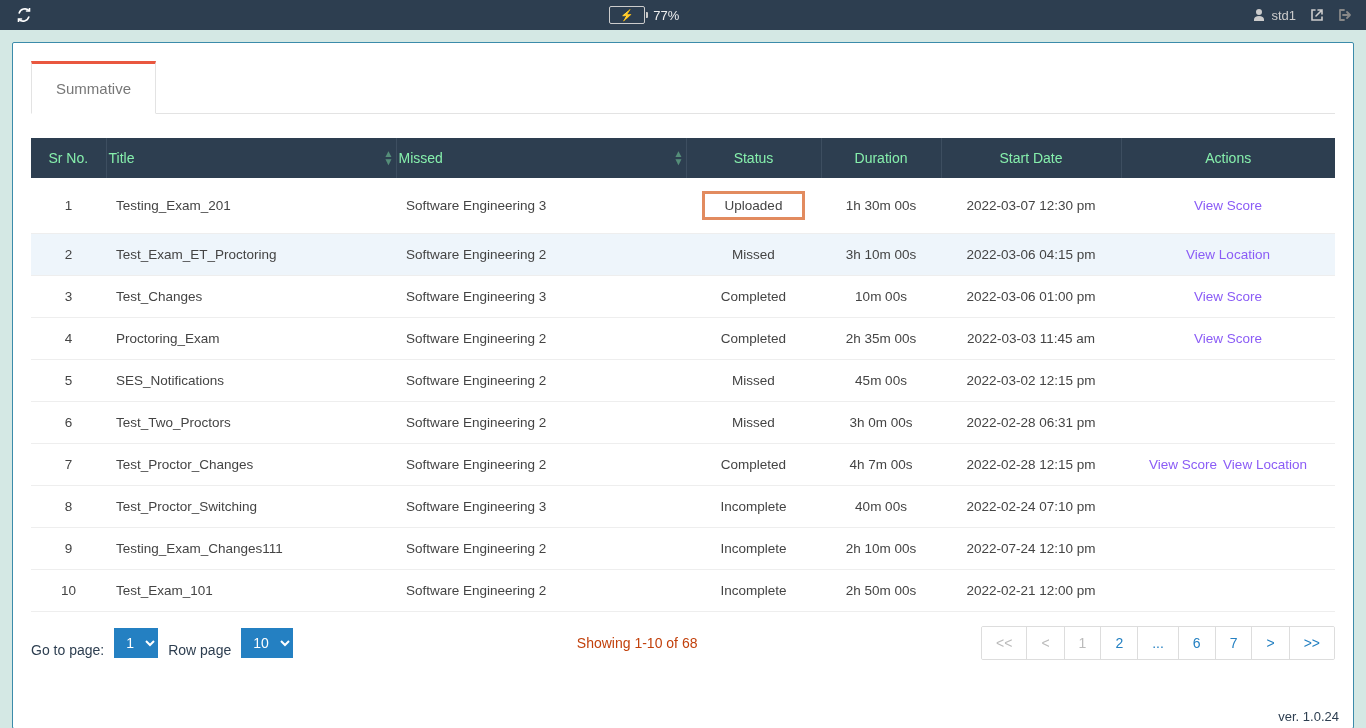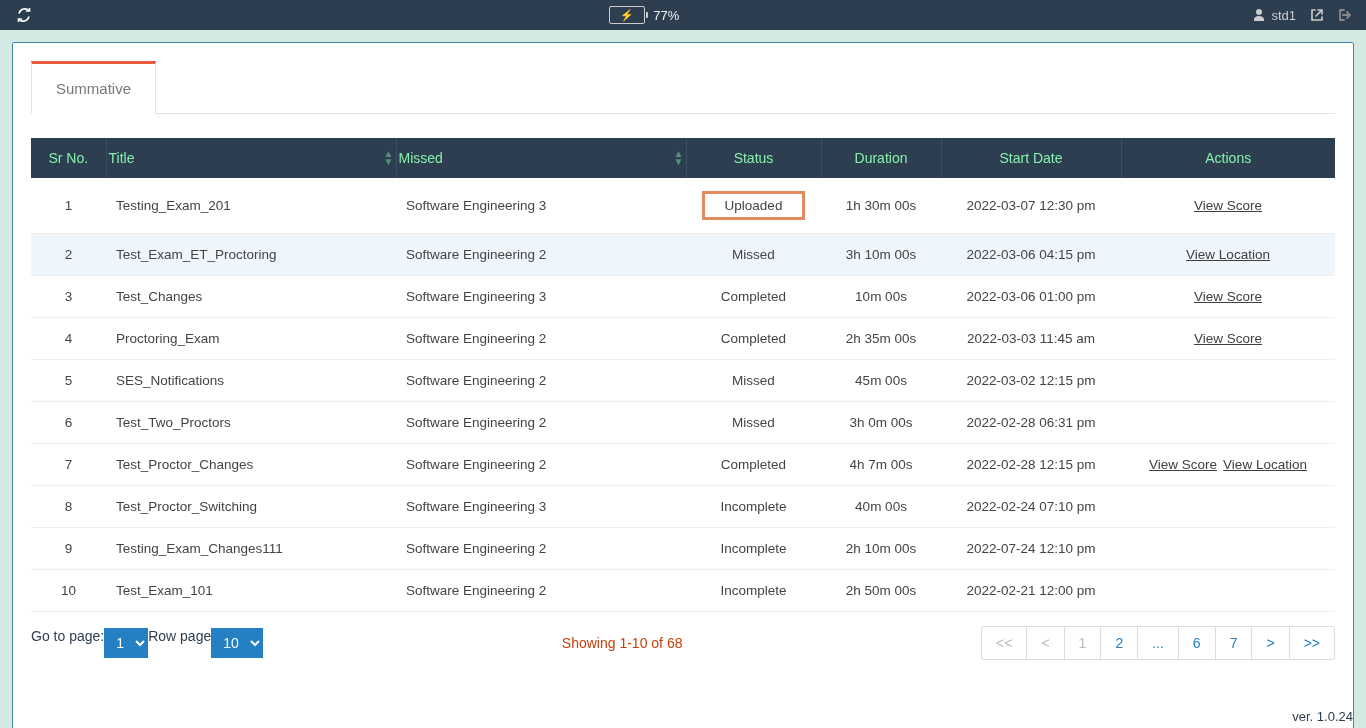--- a/index.html
+++ b/index.html
@@ -20,31 +20,31 @@
 .tab.active{background:#fff;color:#777;border-top:3px solid #e9573f;border-bottom:1px solid #fff;margin-bottom:-1px}
 .table{width:100%;border-collapse:collapse;margin-top:24px}
 .table th{background:#2d3e50;color:#86efac;text-align:left;padding:12px 2px;font-weight:400;font-size:14px;border-right:1px solid #3d4e60}
 .table th.center{text-align:center}
 .table th:last-child{border-right:none}
 .sort-arrows{float:right;opacity:.45;font-size:10px;line-height:8px}
 .table td{padding:13px 10px;border-bottom:1px solid #eee;font-size:13.5px;color:#444}
 .table td.center{text-align:center}
 .table tr.highlighted{background:#eef5fb}
 .status-badge{display:inline-block;border:3px solid #e28b5f;padding:4px 20px;color:#444}
-.action-link{color:#404040;text-decoration:underline;cursor:pointer;margin:17px 3px}
+.action-link{color:#8b5cf6;cursor:pointer;margin:17px 3px}
 .footer-row{display:flex;align-items:center;justify-content:space-between;margin-top:14px;padding-bottom:60px}
-.footer-left{display:flex;align-items:flex-start;color:#2d3e50;font-size:14px}
+.footer-left{display:flex;align-items:flex-end;gap:10px;color:#2d3e50;font-size:14px}
 .select{background:#2480c2;color:#fff;border:none;padding:6px 8px;font-size:14px;cursor:pointer}
 .footer-center{color:#c2410c;font-size:14px}
 .pager{display:flex;border:1px solid #ddd;border-radius:2px;overflow:hidden}
 .pager button{background:#fff;border:none;border-right:1px solid #ddd;padding:8px 14px;color:#2480c2;font-size:14px;cursor:pointer}
 .pager button:last-child{border-right:none}
 .pager button.disabled{color:#bbb;cursor:default}
 .pager button.current{color:#bbb}
-.version{position:absolute;right:0;bottom:4px;font-size:13px;color:#2d3e50}
+.version{position:absolute;right:14px;bottom:4px;font-size:13px;color:#2d3e50}
 svg{display:block}
 </style>
 </head>
 <body>
 
 <div class="topbar">
   <div class="topbar-left">
     <span class="refresh-icon">
       <svg width="16" height="14" viewBox="0 0 16 14" fill="none">
           <path d="M13 2.5A6 6 0 003.2 5M3 11.5a6 6 0 009.8-2.5" stroke="#fff" stroke-width="1.6" stroke-linecap="round"></path>

